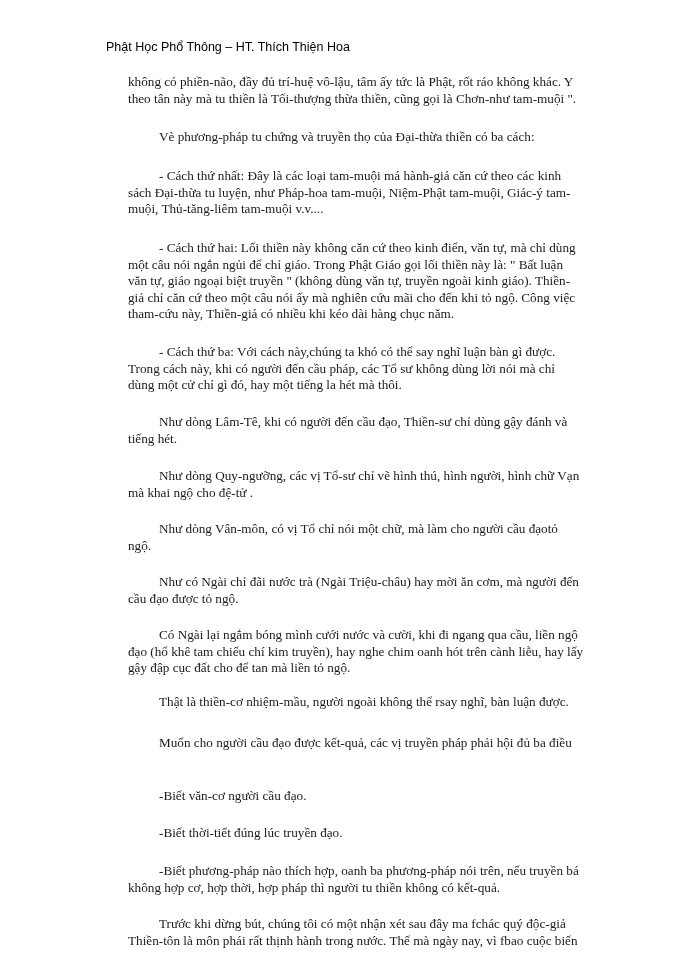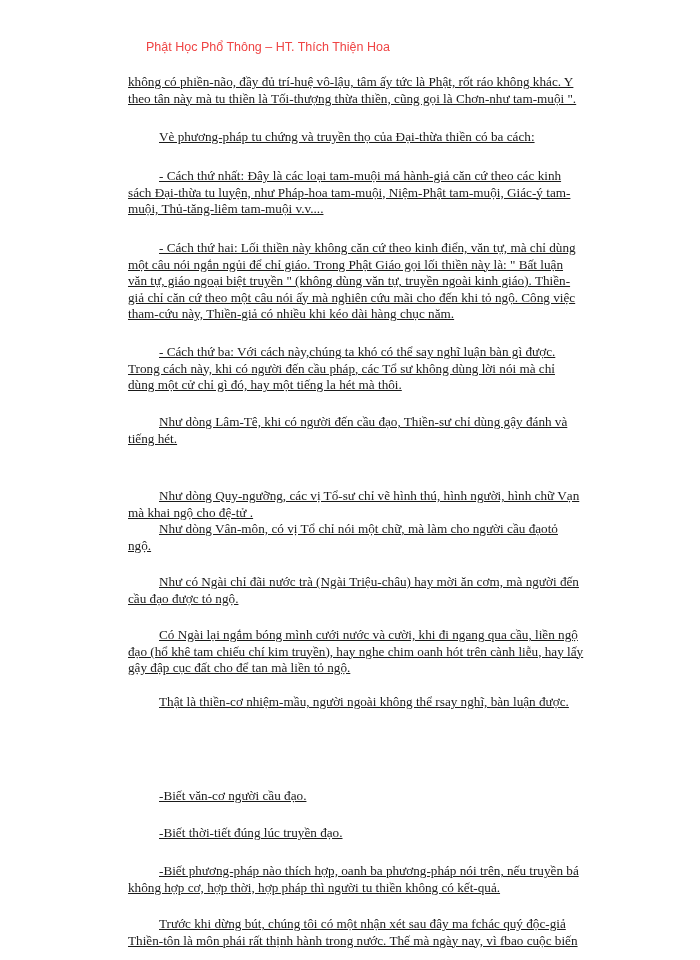--- a/index.html
+++ b/index.html
@@ -1,20 +1,20 @@
 <!DOCTYPE html>
 <html><head>
 <meta charset="utf-8">
 <style>
   html, body { margin: 0; padding: 0; }
   body { width: 700px; height: 960px; background: #ffffff; position: relative; overflow: hidden; }
-  .header { position: absolute; left: 106px; top: 40px; font-family: "Liberation Sans", sans-serif; font-size: 12.5px; color: #ef4444; white-space: nowrap; margin-left: 40px; }
+  .header { position: absolute; left: 106px; top: 40px; font-family: "Liberation Sans", sans-serif; font-size: 12.5px; color: #000000; white-space: nowrap; }
   .content { position: absolute; left: 128px; top: 74px; width: 470px; font-family: "Liberation Serif", serif; font-size: 13.2px; color: #1a1a1a; }
   .para { margin: 0; }
-  .line { display: block; height: 16.5px; line-height: 16.5px; white-space: nowrap; text-decoration: underline; }
+  .line { display: block; height: 16.5px; line-height: 16.5px; white-space: nowrap; }
   .indent { padding-left: 31px; }
 </style>
 </head>
 <body>
 
 <div class="header">Phật Học Phổ Thông – HT. Thích Thiện Hoa</div>
 
 <div class="content">
   <div id="paras">
       <div class="para" style="position: absolute; top: 0px; left: 0px;">
@@ -38,41 +38,42 @@
       </div>
       <div class="para" style="position: absolute; top: 270px; left: 0px;">
         <span class="line indent">- Cách thứ ba: Với cách này,chúng ta khó có thể say nghĩ luận bàn gì được.</span>
         <span class="line">Trong cách này, khi có người đến cầu pháp, các Tổ sư không dùng lời nói mà chỉ</span>
         <span class="line">dùng một cử chỉ gì đó, hay một tiếng la hét mà thôi.</span>
       </div>
       <div class="para" style="position: absolute; top: 340px; left: 0px;">
         <span class="line indent">Như dòng Lâm-Tê, khi có người đến cầu đạo, Thiền-sư chỉ dùng gậy đánh và</span>
         <span class="line">tiếng hét.</span>
       </div>
-      <div class="para" style="position: absolute; top: 414px; left: 0px;">
+      <div class="para" style="position: absolute; top: 394px; left: 0px;">
         <span class="line indent">Như dòng Quy-ngưỡng, các vị Tổ-sư chỉ vẽ hình thú, hình người, hình chữ Vạn</span>
         <span class="line">mà khai ngộ cho đệ-tử .</span>
       </div>
       <div class="para" style="position: absolute; top: 447px; left: 0px;">
         <span class="line indent">Như dòng Vân-môn, có vị Tổ chỉ nói một chữ, mà làm cho người cầu đạotỏ</span>
         <span class="line">ngộ.</span>
       </div>
       <div class="para" style="position: absolute; top: 500px; left: 0px;">
         <span class="line indent">Như có Ngài chỉ đãi nước trà (Ngài Triệu-châu) hay mời ăn cơm, mà người đến</span>
         <span class="line">cầu đạo được tỏ ngộ.</span>
       </div>
       <div class="para" style="position: absolute; top: 553px; left: 0px;">
         <span class="line indent">Có Ngài lại ngắm bóng mình cưới nước và cười, khi đi ngang qua cầu, liền ngộ</span>
         <span class="line">đạo (hổ khê tam chiếu chí kim truyền), hay nghe chim oanh hót trên cành liễu, hay lấy</span>
         <span class="line">gậy đập cục đất cho để tan mà liền tỏ ngộ.</span>
       </div>
       <div class="para" style="position: absolute; top: 620px; left: 0px;">
         <span class="line indent">Thật là thiền-cơ nhiệm-mầu, người ngoài không thể rsay nghĩ, bàn luận được.</span>
       </div>
       <div class="para" style="position: absolute; top: 661px; left: 0px;">
+        <span class="line indent">Muốn cho người cầu đạo được kết-quả, các vị truyền pháp phải hội đủ ba điều</span>
       </div>
       <div class="para" style="position: absolute; top: 714px; left: 0px;">
         <span class="line indent">-Biết văn-cơ người cầu đạo.</span>
       </div>
       <div class="para" style="position: absolute; top: 751px; left: 0px;">
         <span class="line indent">-Biết thời-tiết đúng lúc truyền đạo.</span>
       </div>
       <div class="para" style="position: absolute; top: 789px; left: 0px;">
         <span class="line indent">-Biết phương-pháp nào thích hợp, oanh ba phương-pháp nói trên, nếu truyền bá</span>
         <span class="line">không hợp cơ, hợp thời, hợp pháp thì người tu thiền không có kết-quả.</span>

